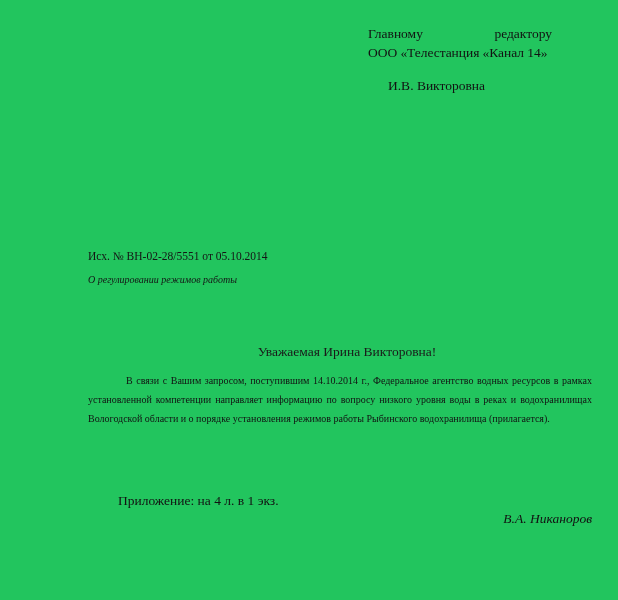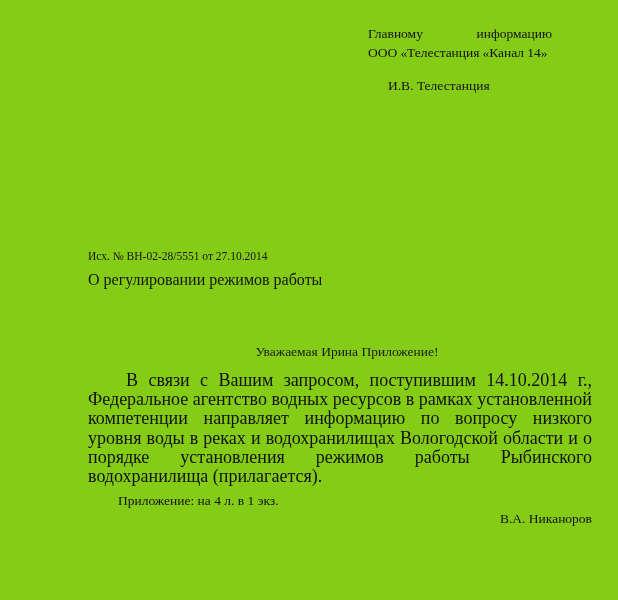--- a/index.html
+++ b/index.html
@@ -10,21 +10,21 @@
   }
   body {
     font-family: "Liberation Serif", "DejaVu Serif", serif;
     color: #1a1a1a;
     -webkit-font-smoothing: antialiased;
   }
   .page {
     position: relative;
     width: 618px;
     height: 600px;
-    background: #84cc16;
+    background: #22c55e;
     overflow: hidden;
   }
 
   
   .addressee {
     position: absolute;
     left: 368px;
     top: 24px;
     width: 230px;
     font-size: 13.5px;
@@ -56,23 +56,24 @@
     line-height: 15px;
     white-space: nowrap;
     color: #151515;
   }
 
   
   .subject {
     position: absolute;
     left: 88px;
     top: 273px;
-    font-size: 16px;
+    font-size: 10px;
     line-height: 14px;
     color: #151515;
+    font-style: italic;
   }
   .subject div {
     white-space: nowrap;
   }
 
   
   .salutation {
     position: absolute;
     left: 88px;
     top: 343px;
@@ -83,21 +84,21 @@
     padding-left: 14px;
     box-sizing: border-box;
   }
 
   
   .body-paragraph {
     position: absolute;
     left: 88px;
     top: 371px;
     width: 504px;
-    font-size: 18px;
+    font-size: 10px;
     line-height: 19.2px;
     text-align: justify;
     text-indent: 38px;
     color: #121212;
     hyphens: none;
   }
 
   
   .attachment {
     position: absolute;
@@ -114,43 +115,44 @@
   .signature {
     position: absolute;
     left: 88px;
     top: 510px;
     width: 504px;
     text-align: right;
     font-size: 13.5px;
     line-height: 18px;
     color: #121212;
     white-space: nowrap;
+    font-style: italic;
   }
 </style>
 </head>
 <body>
 
 <div class="page">
 
   <div class="addressee">
     <div class="addressee-line-1">
       <span>Главному</span>
-      <span>информацию</span>
+      <span>редактору</span>
     </div>
     <div class="addressee-line-2">ООО «Телестанция «Канал 14»</div>
-    <div class="addressee-name">И.В. Телестанция</div>
+    <div class="addressee-name">И.В. Викторовна</div>
   </div>
 
-  <div class="reference">Исх. № ВН-02-28/5551 от 27.10.2014</div>
+  <div class="reference">Исх. № ВН-02-28/5551 от 05.10.2014</div>
 
   <div class="subject">
     <div>О регулировании режимов работы</div>
   </div>
 
-  <div class="salutation">Уважаемая Ирина Приложение!</div>
+  <div class="salutation">Уважаемая Ирина Викторовна!</div>
 
   <div class="body-paragraph">В связи с Вашим запросом, поступившим 14.10.2014 г., Федеральное агентство водных ресурсов в рамках установленной компетенции направляет информацию по вопросу низкого уровня воды в реках и водохранилищах Вологодской области и о порядке установления режимов работы Рыбинского водохранилища (прилагается).</div>
 
   <div class="attachment">Приложение: на 4 л. в 1 экз.</div>
 
   <div class="signature">В.А. Никаноров</div>
 
 </div>
 
 </body></html>

